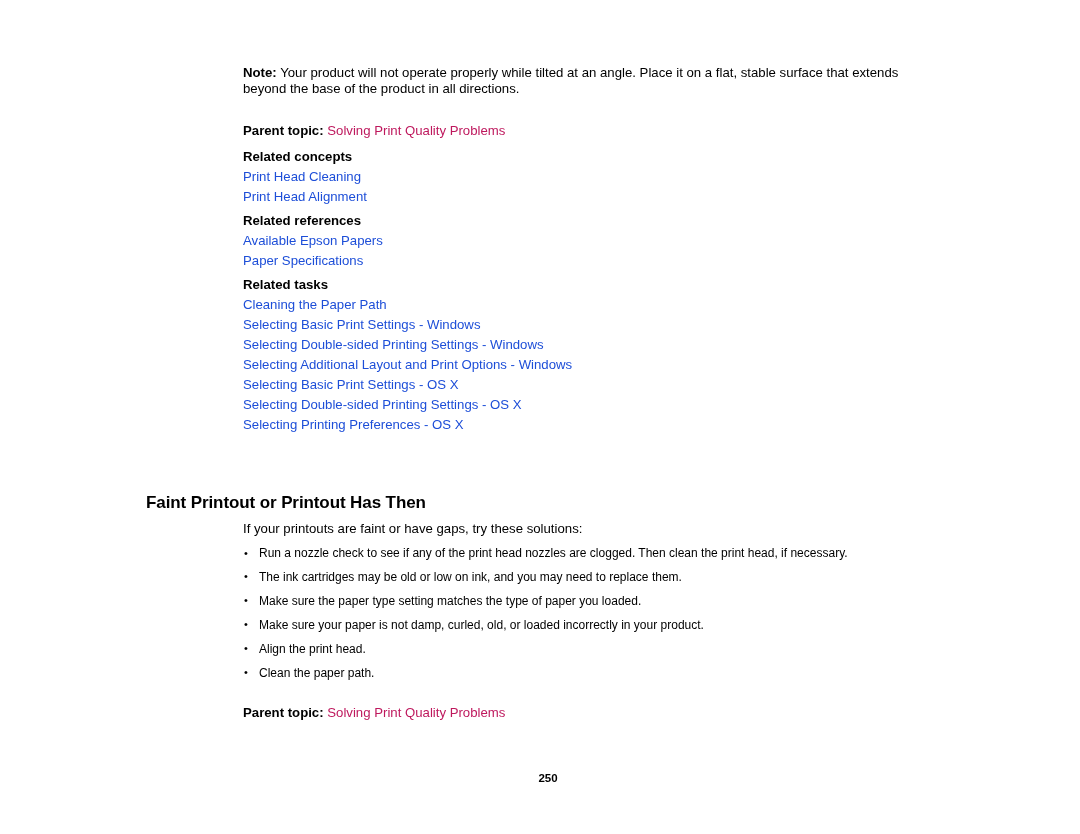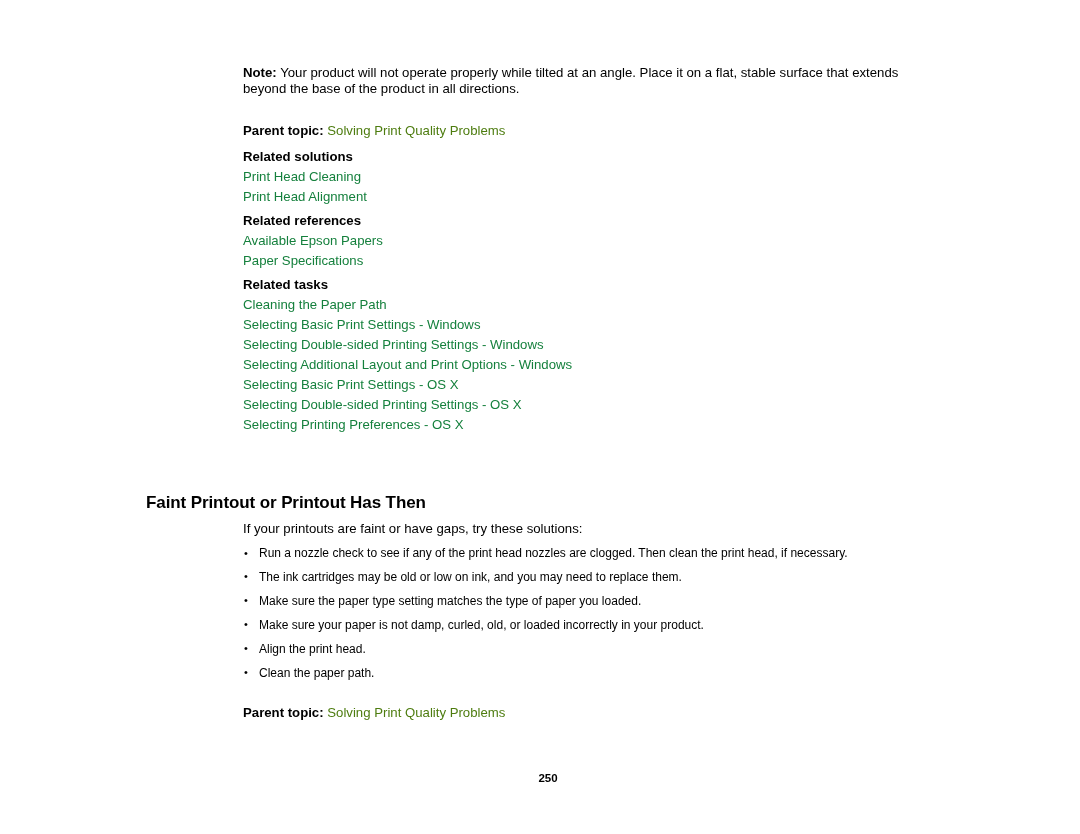--- a/index.html
+++ b/index.html
@@ -60,27 +60,27 @@
     font-size: 13.2px;
     font-weight: bold;
     line-height: 20px;
     margin: 0;
   }
 
   .rel-link {
     display: block;
     font-size: 13.2px;
     line-height: 20px;
-    color: #15803d;
+    color: #1d4ed8;
     text-decoration: none;
     white-space: nowrap;
   }
 
   .link-inline {
-    color: #4d7c0f;
+    color: #be185d;
     text-decoration: none;
   }
 
   .section-title {
     font-size: 17px;
     font-weight: bold;
     line-height: 20px;
     letter-spacing: -0.1px;
     margin: 0;
   }
@@ -125,21 +125,21 @@
 </head>
 <body>
 
 <div class="page">
 
   <p class="body-col note-para" style="top:65px;"><span class="note-label">Note:</span><span> Your product will not operate properly while tilted at an angle. Place it on a flat, stable surface that extends beyond the base of the product in all directions.</span></p>
 
   <p class="body-col parent-topic" style="top:123px;"><span class="pt-label">Parent topic:</span> <a href="#" class="link-inline">Solving Print Quality Problems</a></p>
 
   <div class="body-col" style="top:147px;">
-    <div class="rel-heading">Related solutions</div>
+    <div class="rel-heading">Related concepts</div>
     <a href="#" class="rel-link">Print Head Cleaning</a>
     <a href="#" class="rel-link">Print Head Alignment</a>
   </div>
 
   <div class="body-col" style="top:275px;">
     <div class="rel-heading">Related tasks</div>
     <a href="#" class="rel-link">Cleaning the Paper Path</a>
     <a href="#" class="rel-link">Selecting Basic Print Settings - Windows</a>
     <a href="#" class="rel-link">Selecting Double-sided Printing Settings - Windows</a>
     <a href="#" class="rel-link">Selecting Additional Layout and Print Options - Windows</a>

